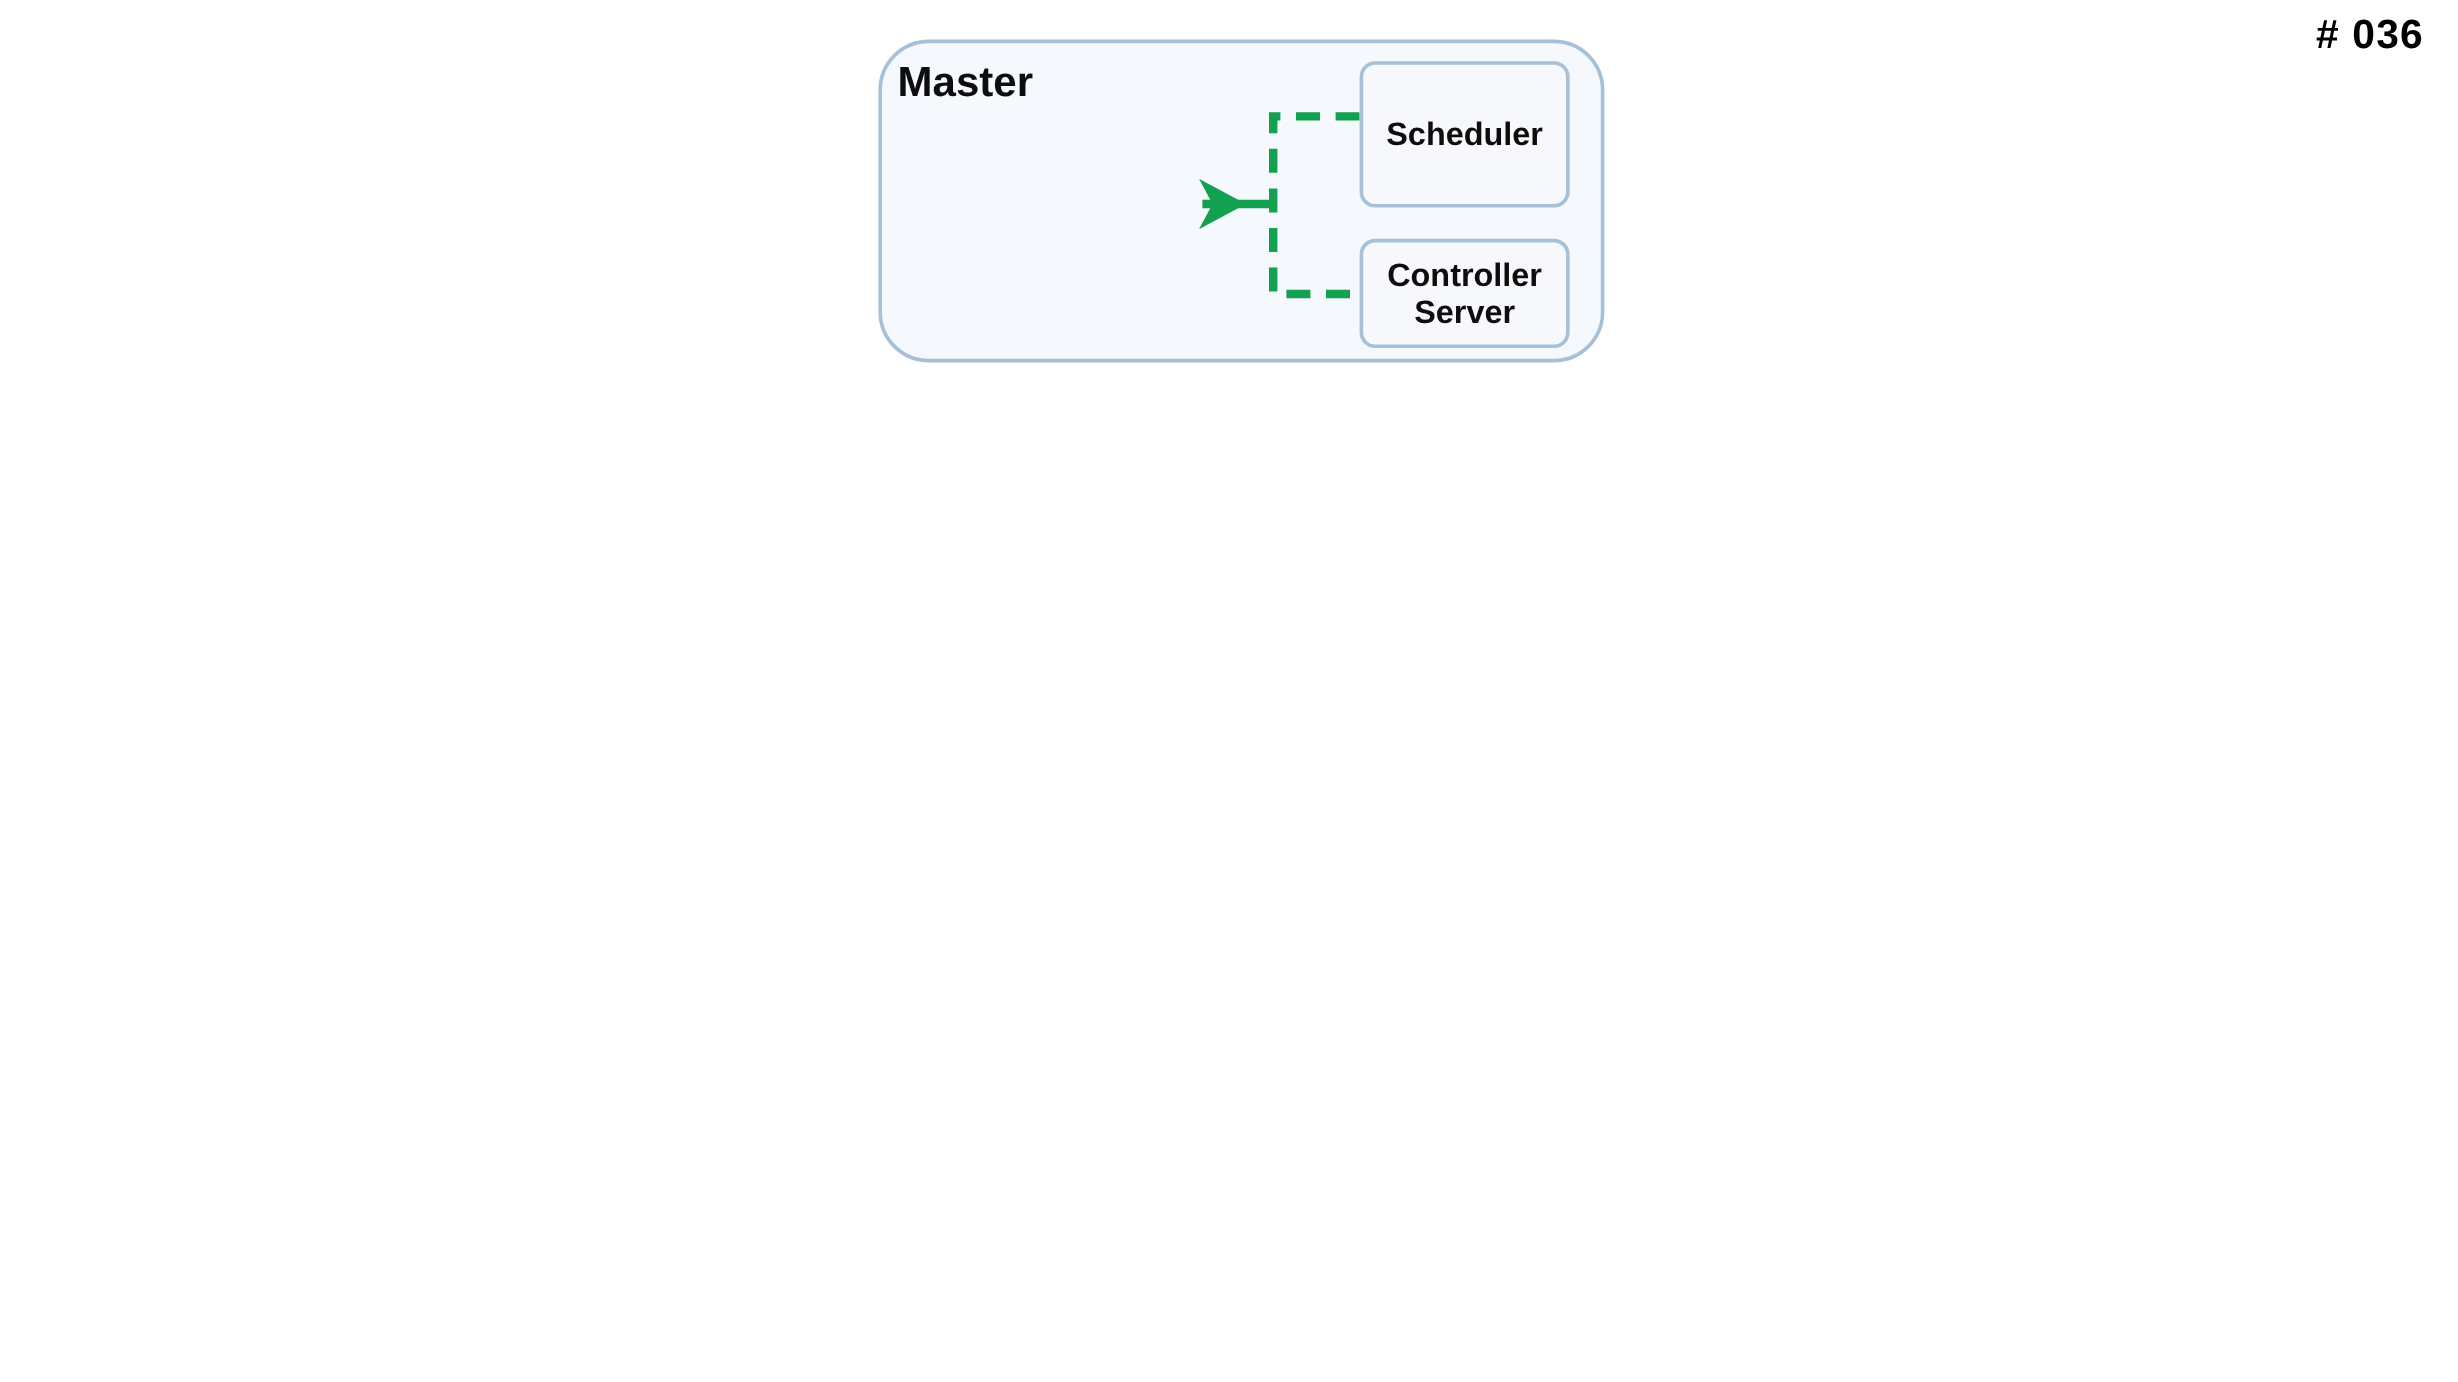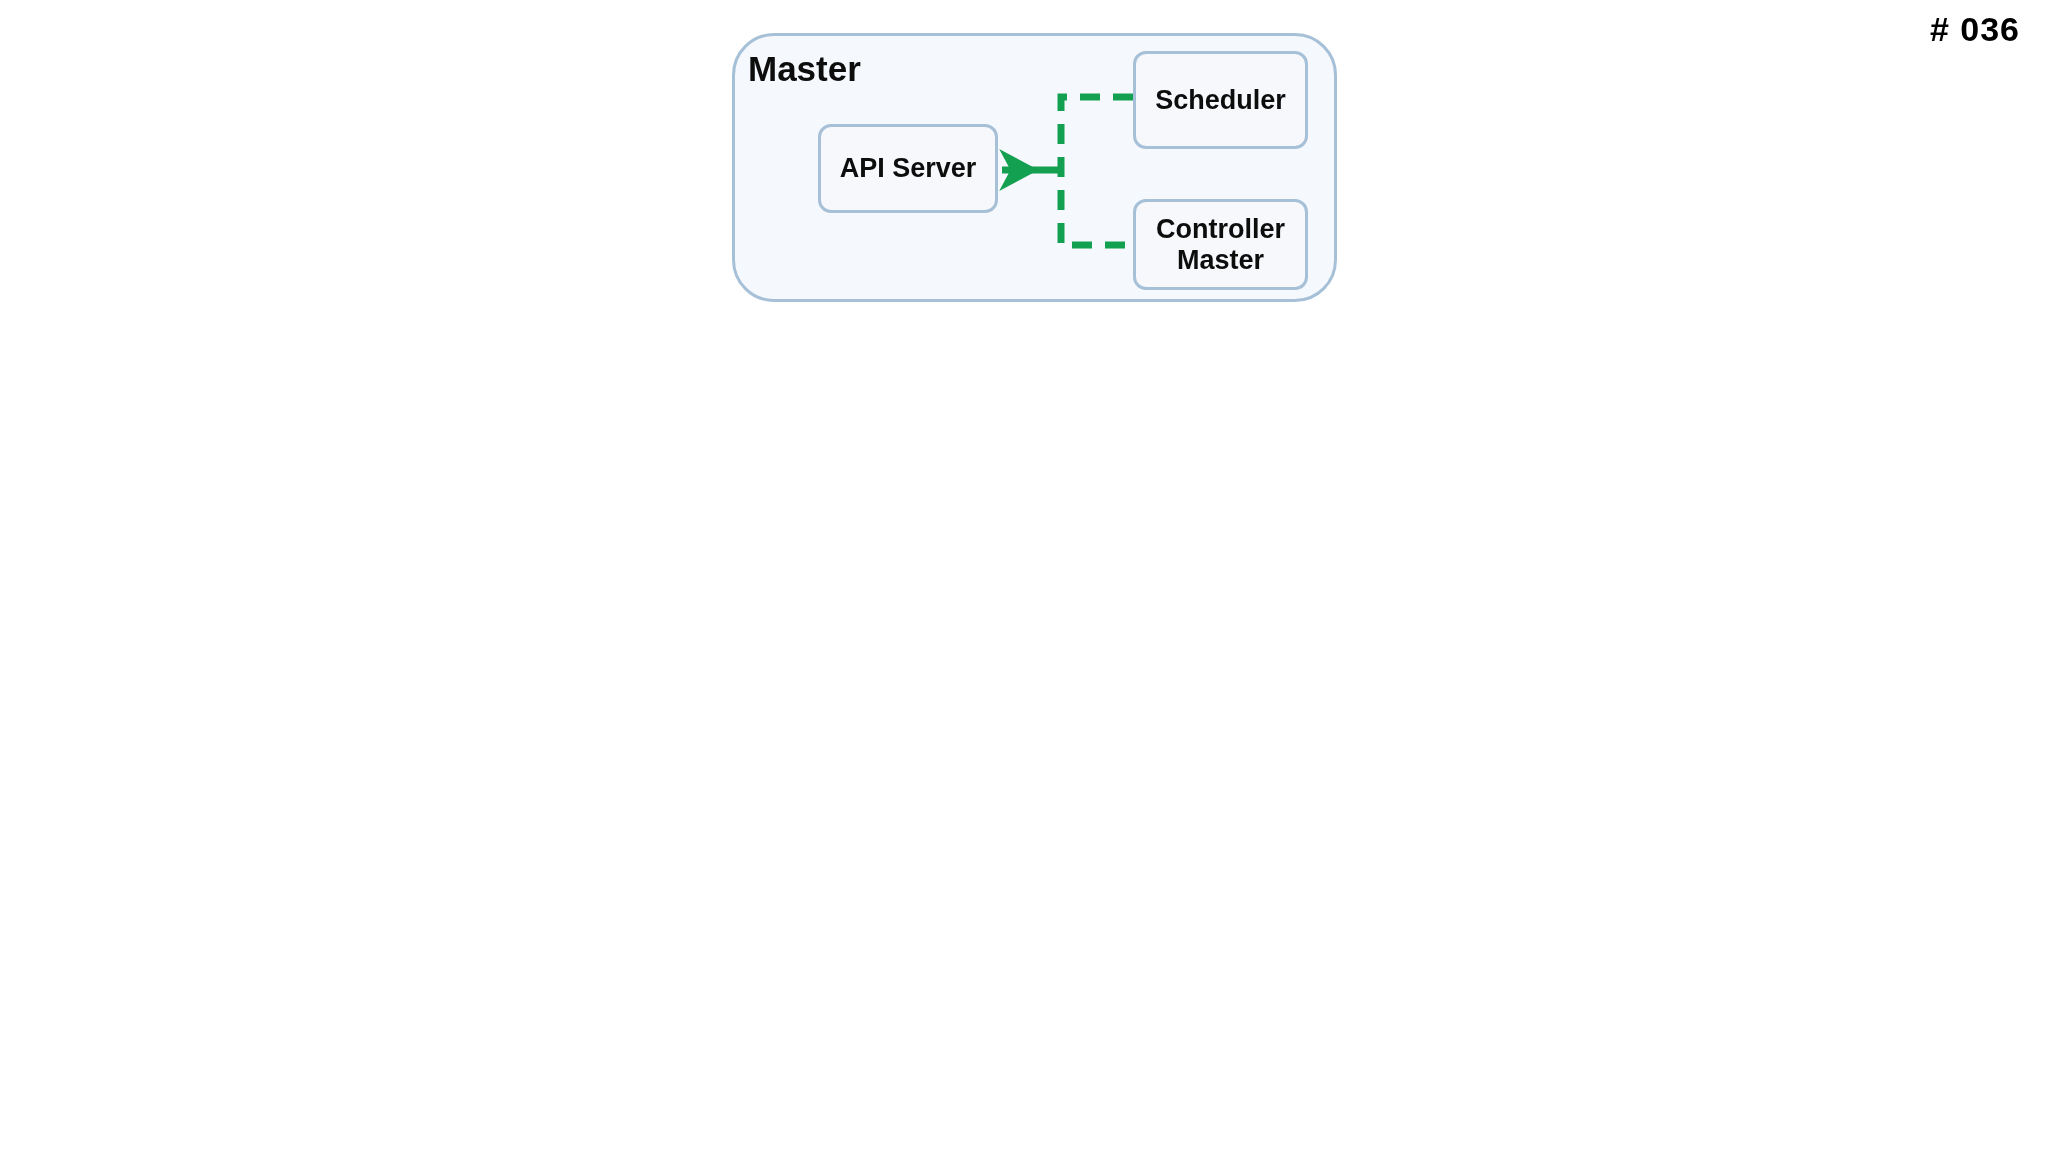--- a/index.html
+++ b/index.html
@@ -84,21 +84,21 @@
   #node-api-server {
     left: 818px;
     top: 124px;
     width: 180px;
     height: 89px;
   }
   #node-scheduler {
     left: 1133px;
     top: 51px;
     width: 175px;
-    height: 98px;
+    height: 122px;
     text-align: center;
   }
   #node-controller-manager {
     left: 1133px;
     top: 199px;
     width: 175px;
     height: 91px;
   }
 
   
@@ -126,28 +126,25 @@
       <marker id="arrowhead-left" markerWidth="6" markerHeight="6" refX="5.2" refY="3" orient="auto" markerUnits="strokeWidth">
         <path d="M5.6,0 L0,3 L5.6,6 L4.0,3 Z" fill="#13A050"></path>
       </marker>
     </defs>
 
     <path d="M1133,97 L1061,97 L1061,245 L1133,245" fill="none" stroke="#13A050" stroke-width="7" stroke-dasharray="20,13" stroke-linecap="butt"></path>
 
     <path d="M1061,170 L1002,170" fill="none" stroke="#13A050" stroke-width="7" marker-end="url(#arrowhead-left)"></path>
   </svg>
 
-  <div class="node-box" id="node-api-server">
-    <span class="node-label">API Server</span>
-  </div>
 
   <div class="node-box" id="node-scheduler">
     <span class="node-label">Scheduler</span>
   </div>
 
   <div class="node-box" id="node-controller-manager">
     <span class="node-label">Controller
-Master</span>
+Server</span>
   </div>
 
 </div>
 
 <div id="page-number"># 036</div>
 
 </body></html>

